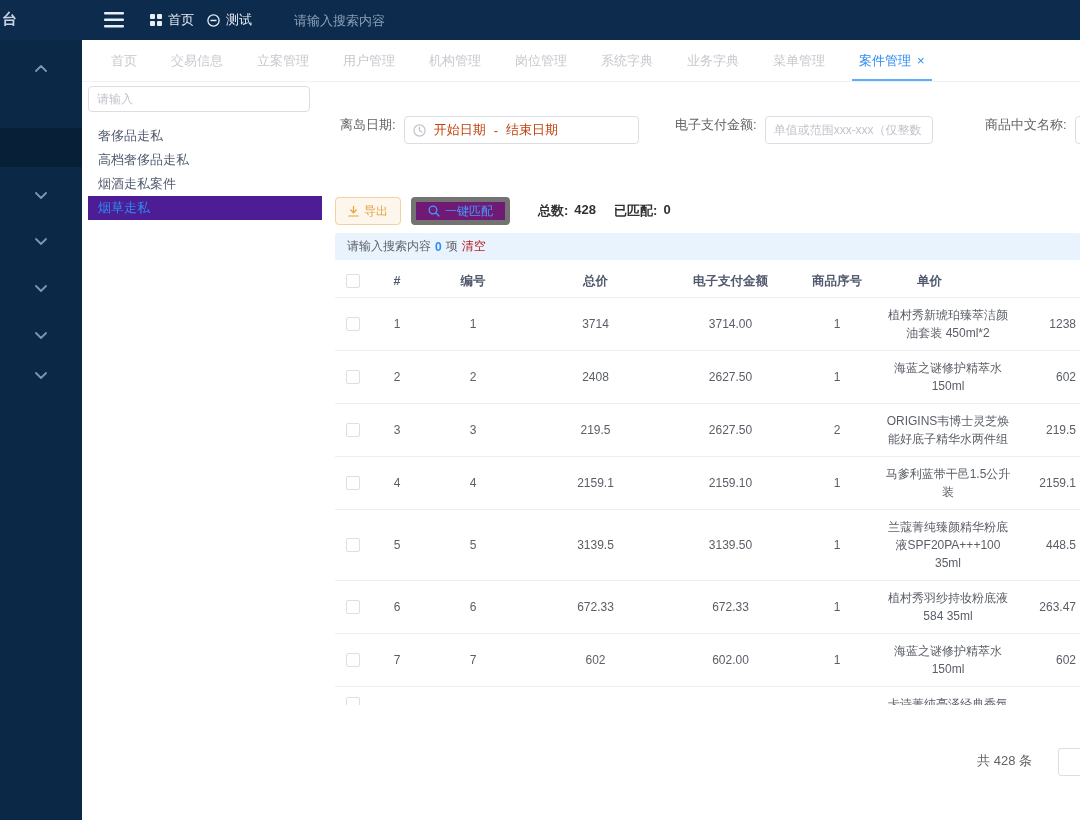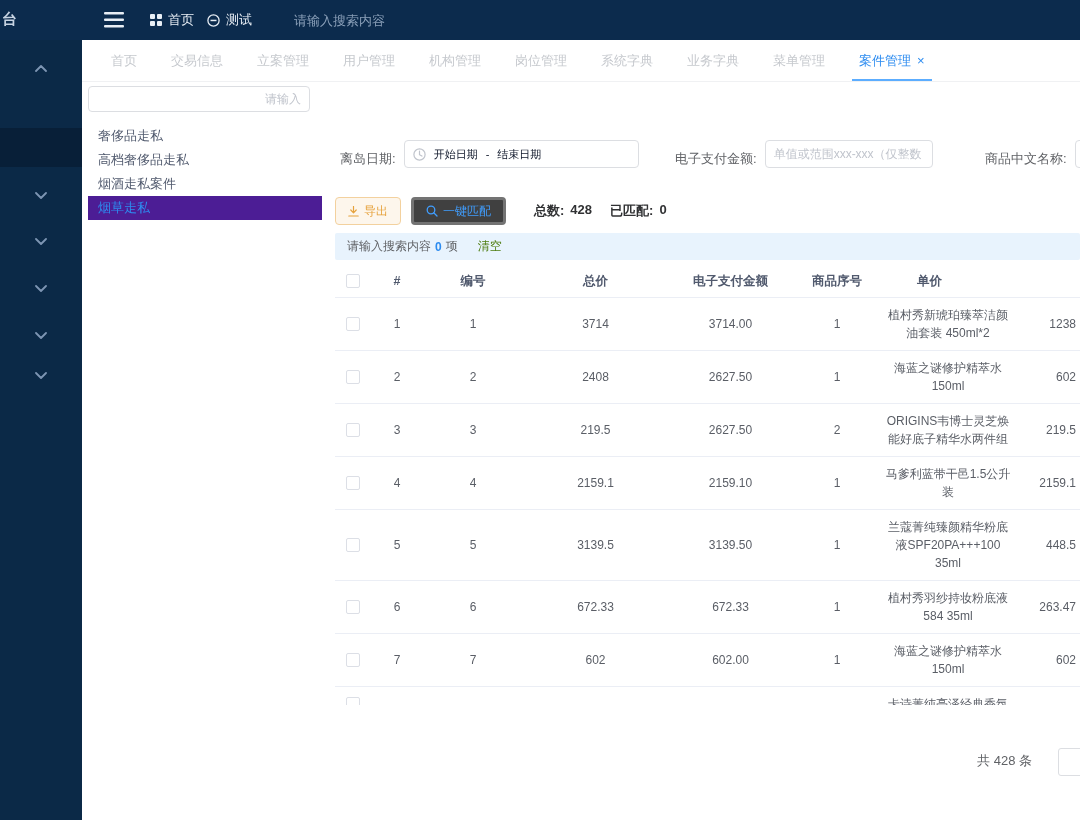--- a/index.html
+++ b/index.html
@@ -24,42 +24,42 @@
   
   .content { position:absolute; top:40px; left:82px; width:998px; height:780px; background:#fff; overflow:hidden; }
   
   .tabbar { position:absolute; top:0; left:0; right:0; height:42px; display:flex; align-items:stretch; padding-left:12px; border-bottom:1px solid #f0f1f3; background:#fff; }
   .tab { position:relative; display:flex; align-items:center; gap:6px; padding:0 17px; font-size:13px; color:#c6c9ce; cursor:pointer; white-space:nowrap; }
   .tab.active { color:#2d8cf0; }
   .tab.active::after { content:""; position:absolute; left:10px; right:10px; bottom:0; height:2px; background:#5cadff; }
   .tab-close { font-size:13px; color:#2d8cf0; line-height:1; cursor:pointer; }
   
   .tree-panel { position:absolute; top:46px; left:6px; width:234px; }
-  .tree-search { width:222px; height:26px; border:1px solid #dcdee2; border-radius:4px; padding:0 8px; font-size:12px; color:#515a6e; outline:none; font-family:inherit;text-align:right; }
+  .tree-search { width:222px; height:26px; border:1px solid #dcdee2; border-radius:4px; padding:0 8px; font-size:12px; color:#515a6e; outline:none; font-family:inherit; }
   .tree-search::placeholder { color:#c0c4cc; }
   .tree-list { margin-top:12px; }
   .tree-item { height:24px; line-height:24px; padding-left:10px; font-size:13px; color:#515a6e; cursor:pointer; white-space:nowrap; }
   .tree-item.selected { background:#4c1d95; color:#2d8cf0; }
   
-  .filter-group { position:absolute; top:86px; display:flex; align-items:flex-end; height:42px; }
+  .filter-group { position:absolute; top:76px; display:flex; align-items:flex-start; height:42px; }
   .filter-label { font-size:13px; color:#606266; margin-right:8px; white-space:nowrap; }
   .date-box { display:flex; align-items:center; width:235px; height:28px; border:1px solid #dcdee2; border-radius:4px; padding:0 8px; gap:8px; background:#fff; }
-  .date-ph { color:#0f172a; font-size:11px; }
+  .date-ph { color:#c2410c; font-size:13px; }
   .filter-input { height:28px; border:1px solid #dcdee2; border-radius:4px; padding:0 8px; font-size:12px; outline:none; font-family:inherit; color:#515a6e; }
   .filter-input::placeholder { color:#c0c4cc; }
   
   .action-row { position:absolute; top:157px; left:253px; display:flex; align-items:center; }
   .btn { display:flex; align-items:center; gap:5px; height:28px; padding:0 12px; border-radius:4px; font-size:12px; cursor:pointer; white-space:nowrap; }
   .btn-export { background:#fdf6ec; border:1px solid #f3d19e; color:#e6a23c; }
-  .btn-match { background:#404040; border:3px solid #737373; color:#409eff; margin-left:10px; }
+  .btn-match { background:#701a75; border:5px solid #737373; color:#409eff; margin-left:10px; }
   .stats { margin-left:28px; font-size:13px; color:#303133; font-weight:bold; display:flex; gap:6px; }
   
   .selection-bar { position:absolute; top:193px; left:253px; right:0; height:27px; background:#e8f3fd; border-radius:2px; display:flex; align-items:center; padding-left:12px; font-size:12px; color:#606266; gap:4px; }
   .sel-count { color:#2d8cf0; font-weight:bold; }
-  .sel-clear { color:#4d7c0f; cursor:pointer; margin-left:16px; }
+  .sel-clear { color:#b91c1c; cursor:pointer; margin-left:0; }
   
   .table-wrap { position:absolute; top:225px; left:253px; width:790px; height:440px; overflow:hidden; }
   .t-row { display:flex; align-items:stretch; border-bottom:1px solid #ebeef5; }
   .t-head { height:33px; }
   .t-cell { display:flex; align-items:center; justify-content:center; text-align:center; font-size:12px; color:#5a5e66; padding:8px 4px; line-height:18px; }
   .t-head .t-cell { font-weight:bold; font-size:12.5px; color:#515a6e; padding:0 4px; }
   .t-cell.right { justify-content:flex-end; text-align:right; padding-right:2px; }
   .cb { width:14px; height:14px; border:1px solid #dcdfe6; border-radius:2px; background:#fff; cursor:pointer; }
   
   .footer-total { position:absolute; top:712px; right:48px; font-size:13px; color:#606266; }

